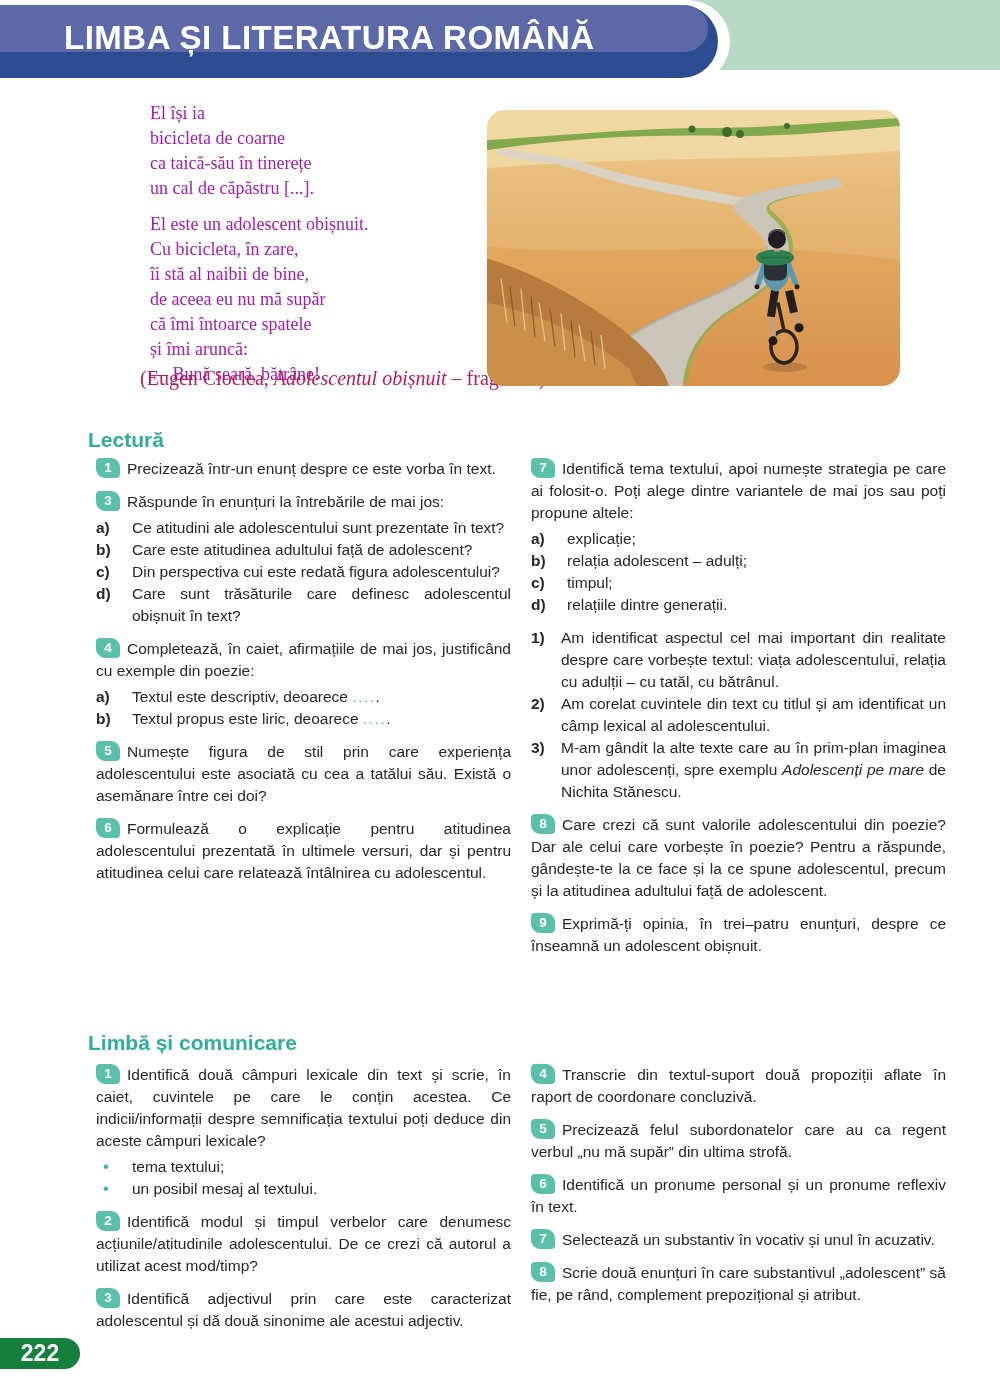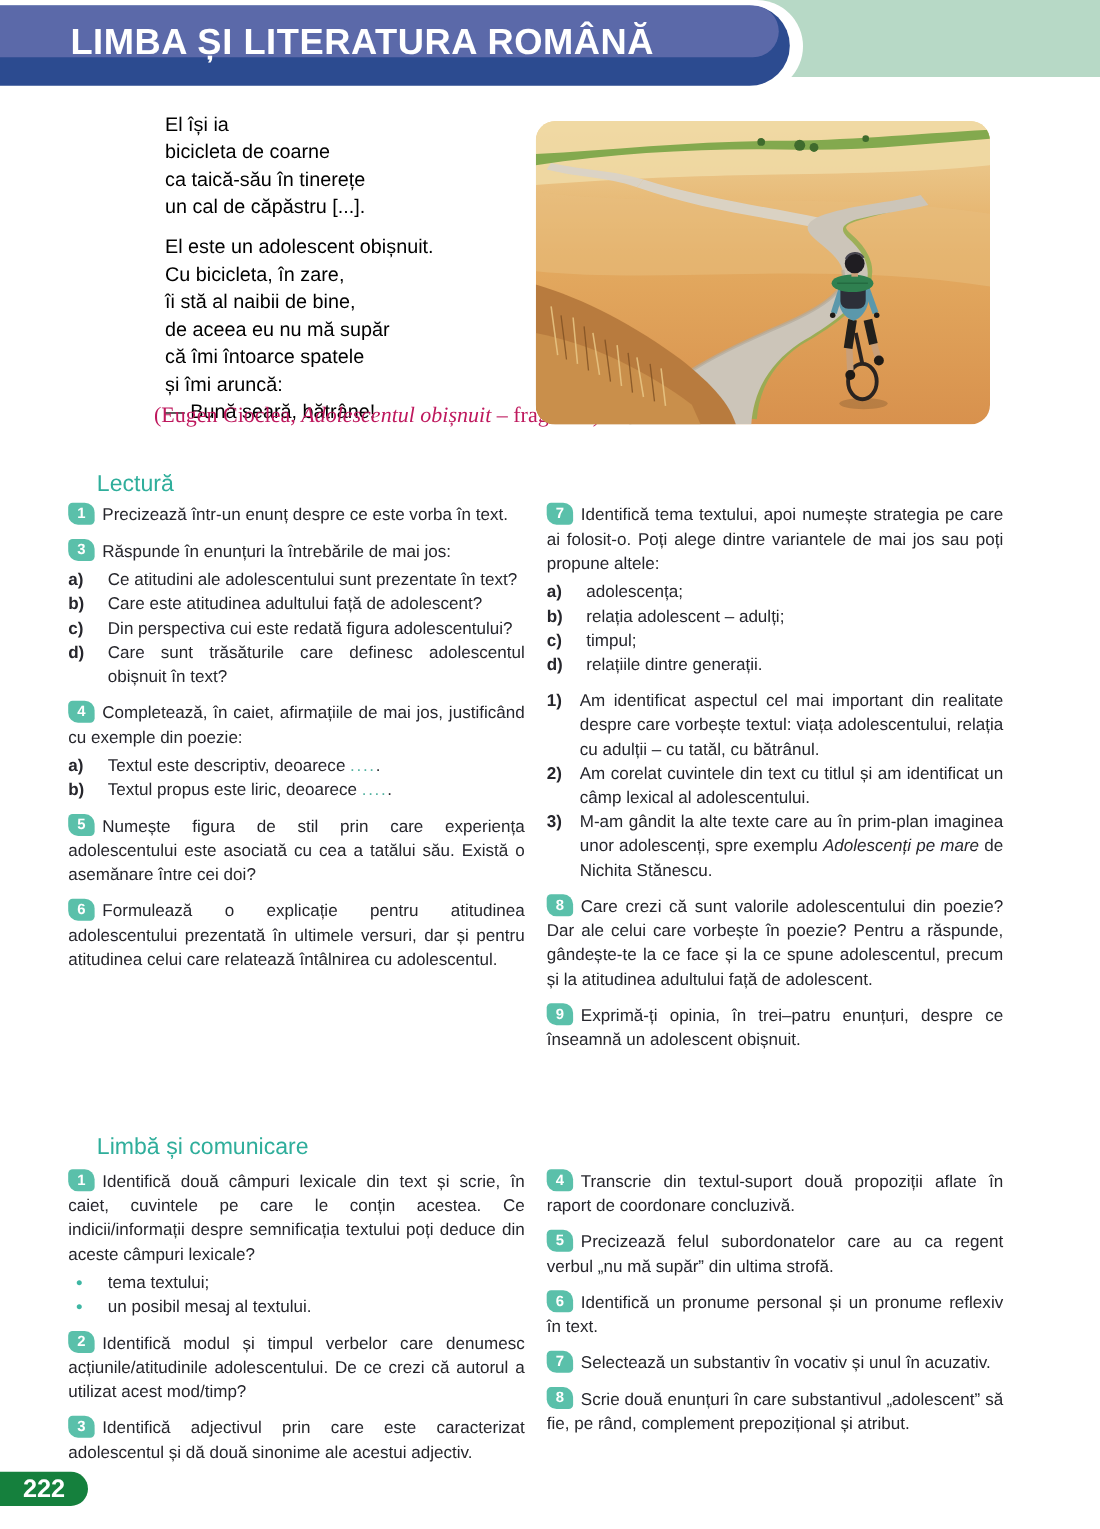--- a/index.html
+++ b/index.html
@@ -11,32 +11,32 @@
   
   .strip-mint { position:absolute; top:0; left:688px; right:0; height:70px; background:#b7d9c6; }
   .banner-halo { position:absolute; top:0; left:0; width:730px; height:84px; background:#fff; border-radius:0 42px 42px 0; }
   .banner-navy { position:absolute; top:5px; left:0; width:718px; height:73px; background:#2c4b90; border-radius:0 38px 38px 0; }
   .banner-blue { position:absolute; top:5px; left:0; width:708px; height:47px; background:#5b69a9; border-radius:0 34px 34px 0; }
   .banner-title {
     padding-left:64px; line-height:65px; font-size:33px; font-weight:bold;
     color:#fff; letter-spacing:.5px; white-space:nowrap;
   }
   
-  .poem { position:absolute; left:150px; top:101px; font-family:Liberation Sans, sans-serif; font-size:18px; line-height:25px; color:#000000; }
+  .poem { position:absolute; left:150px; top:101px; font-family:Liberation Serif, serif; font-size:18px; line-height:25px; color:#a21caf; }
   .poem .stanza-gap { height:11px; }
   .attribution { position:absolute; left:140px; top:367px; font-family:Liberation Serif, serif; font-size:20px; color:#be185d; }
   .attribution .it { font-style:italic; }
   
   .photo { position:absolute; left:487px; top:110px; width:413px; height:276px; border-radius:18px; overflow:hidden; box-shadow:inset 0 0 0 2px rgba(255,255,255,.55); }
   .photo svg { display:block; width:100%; height:100%; }
   
-  .section-heading { position:absolute; font-size:21px; font-weight:normal; color:#2fae9b; }
+  .section-heading { position:absolute; font-size:21px; font-weight:bold; color:#2fae9b; }
   #lectura-heading { left:88px; top:428px; }
   #limba-heading   { left:88px; top:1031px; }
-  .col { position:absolute; width:415px; font-size:15.5px; line-height:22px; text-align:justify; }
+  .col { position:absolute; width:415px; font-size:15.5px; line-height:22px; text-align:justify;margin-left:34px; }
   #lectura-left  { left:62px;  top:458px; }
   #lectura-right { left:497px; top:458px; }
   #limba-left    { left:62px;  top:1064px; }
   #limba-right   { left:497px; top:1064px; }
   .ex { margin:0 0 11px 0; text-align:justify; }
   .badge {
     display:inline-block; width:24px; height:20px; line-height:20px; text-align:center;
     background:#5ac0aa; color:#fff; font-size:13.5px; font-weight:bold;
     border-radius:4px 9px 4px 9px; margin-right:7px; transform:translateY(-2px);
   }
@@ -191,21 +191,21 @@
     </div>
     <p class="ex"><span class="badge">5</span><span>Numește figura de stil prin care experiența adolescentului este asociată cu cea a tatălui său. Există o asemănare între cei doi?</span></p>
     <p class="ex"><span class="badge">6</span><span>Formulează o explicație pentru atitudinea adolescentului prezentată în ultimele versuri, dar și pentru atitudinea celui care relatează întâlnirea cu adolescentul.</span></p>
   </div>
 
   <div class="col" id="lectura-right">
     <p class="ex" style="margin-bottom:4px"><span class="badge">7</span><span>Identifică tema textului, apoi numește strategia pe care ai folosit-o. Poți alege dintre variantele de mai jos sau poți propune altele:</span></p>
     <div class="subs">
       <div class="sub">
           <span class="ltr">a)</span>
-          <span class="txt">adolescența;</span>
+          <span class="txt">explicație;</span>
         </div>
       <div class="sub">
           <span class="ltr">b)</span>
           <span class="txt">relația adolescent – adulți;</span>
         </div>
       <div class="sub">
           <span class="ltr">c)</span>
           <span class="txt">timpul;</span>
         </div>
       <div class="sub">

